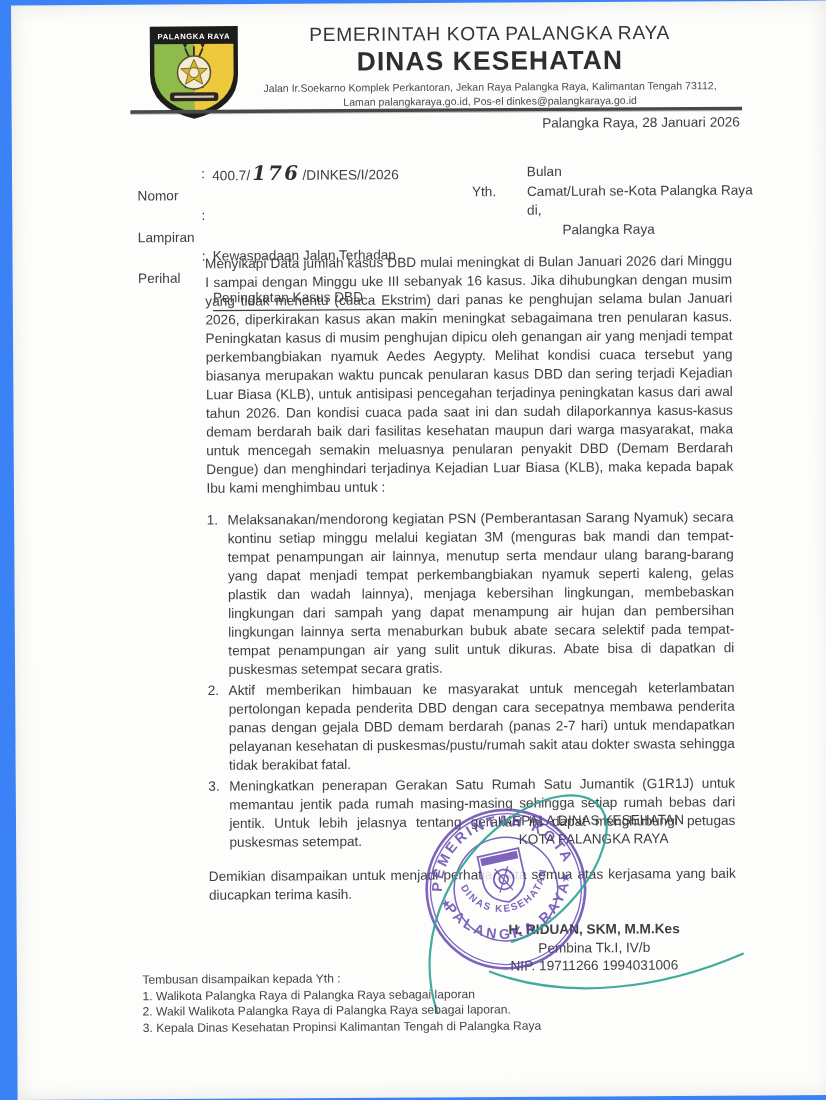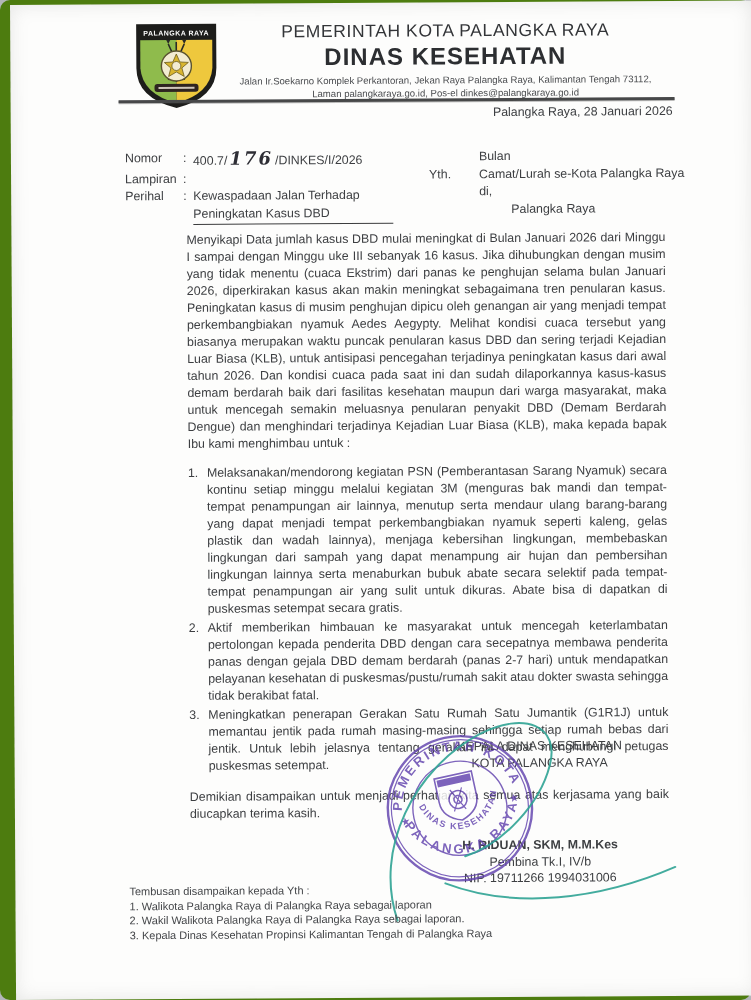--- a/index.html
+++ b/index.html
@@ -3,21 +3,21 @@
 <meta charset="utf-8">
 <style>
   html,body{margin:0;padding:0;}
   body{
     width:751px;height:1000px;overflow:hidden;
     background:#b3b6b9;
     font-family:"Liberation Sans","DejaVu Sans",sans-serif;
     color:#3d3f42;
     -webkit-font-smoothing:antialiased;
   }
-  .scan-frame{position:relative;width:751px;height:1000px;background:#4d7c0f;border-radius:10px;}
+  .scan-frame{position:relative;width:751px;height:1000px;background:#3b82f6;}
   .paper{
     position:absolute;left:10px;top:5px;right:0;bottom:0;
     background:#fdfdfc;
     transform:rotate(-0.35deg);
     transform-origin:top left;
     box-shadow:inset 0 0 18px rgba(120,120,120,.18);
   }
   .abs{position:absolute;}
 
   
@@ -26,21 +26,21 @@
   .gov-line{font-size:17.5px;letter-spacing:.6px;color:#333538;}
   .agency-line{font-size:24px;font-weight:bold;letter-spacing:1px;color:#2c2e31;margin-top:1px;}
   .addr{font-size:9.6px;color:#4a4c4f;line-height:12.5px;margin-top:4px;}
   .header-rule{left:108px;top:96px;width:556px;height:3px;background:#474849;box-shadow:0 1px 0 rgba(70,70,70,.35);}
 
   .dateline{top:103px;left:390px;width:272px;text-align:right;font-size:12.4px;color:#3d3f42;}
 
   
   .meta{left:114px;top:146px;width:300px;font-size:12.4px;line-height:17.5px;}
   .meta-row{display:flex;}
-  .meta-label{width:58px;flex:none;}
+  .meta-label{width:58px;flex:none;margin-top:20px;}
   .meta-colon{width:10px;flex:none;}
   .handwritten{
     font-family:"DejaVu Serif",serif;font-style:italic;font-weight:600;
     font-size:18px;letter-spacing:2px;color:#2e2e35;padding:0 2px;
   }
   .perihal-underline{
     display:inline-block;min-width:200px;
     border-bottom:1.6px solid #3c3d3e;padding-bottom:1px;
   }
   .recipient{left:410px;top:146px;width:300px;font-size:12.4px;line-height:17.5px;}

